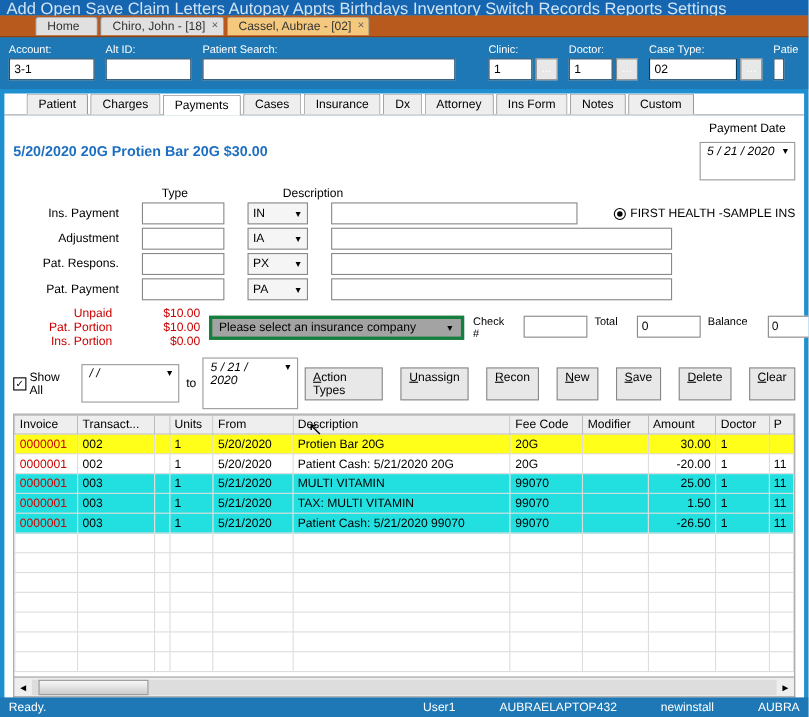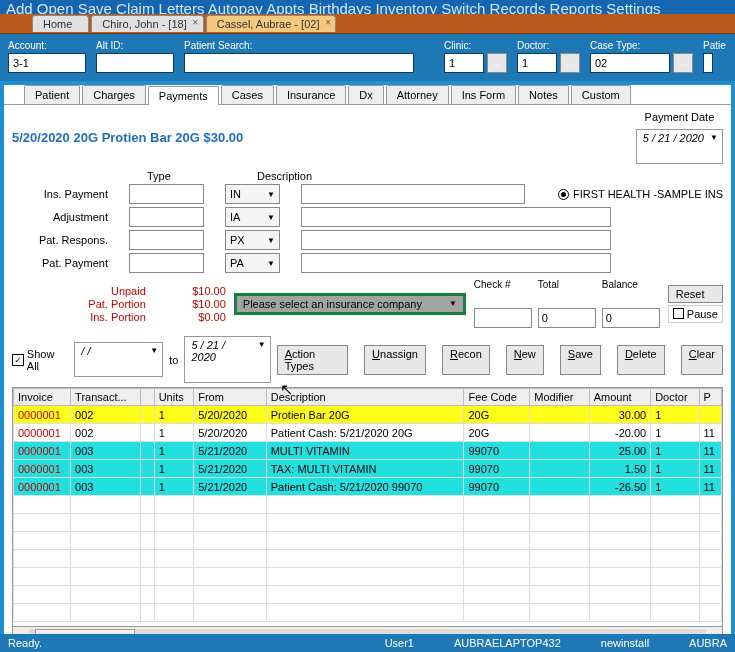--- a/index.html
+++ b/index.html
@@ -56,21 +56,21 @@
   .sumcol { display: flex; flex-direction: column; gap: 1px; width: 220px; }
   .sumcol .srow2 { display: flex; justify-content: flex-end; gap: 20px; }
   .sumcol .srow2 span:first-child { width: 90px; text-align: right; }
   .sumcol .srow2 span:last-child { width: 60px; text-align: right; }
   .red { color: #c00; }
 
   .inscompany { flex: 0 0 232px; height: 22px; border: 3px solid #15803d; display: flex; align-items: center; justify-content: space-between; padding: 0 6px; cursor: pointer; background: #a3a3a3; }
   .inscompany::after { content: "▼"; font-size: 8px; }
 
   .numfields { display: flex; gap: 6px; }
-  .nf { display: flex; flex-direction: column; gap: 18px; }
+  .nf { display: flex; flex-direction: row; gap: 18px; }
   .nf label { font-size: 10px; }
   .nf input { border: 1px solid #888; height: 20px; width: 58px; padding: 0 3px; }
 
   .btn { background: #e8e8e8; border: 1px solid #888; padding: 2px 7px; cursor: pointer; font-size: 11px; }
   .pausebox { display: flex; align-items: center; gap: 3px; border: 1px solid #ccc; padding: 2px 4px; }
 
   .filterrow { display: flex; align-items: center; gap: 6px; margin: 8px 0 4px 0; }
   .filterrow .cb { display: flex; align-items: center; gap: 3px; }
   .filterrow .cb .box { width: 12px; height: 12px; border: 1px solid #000; display: inline-flex; align-items: center; justify-content: center; font-size: 9px; }
 

